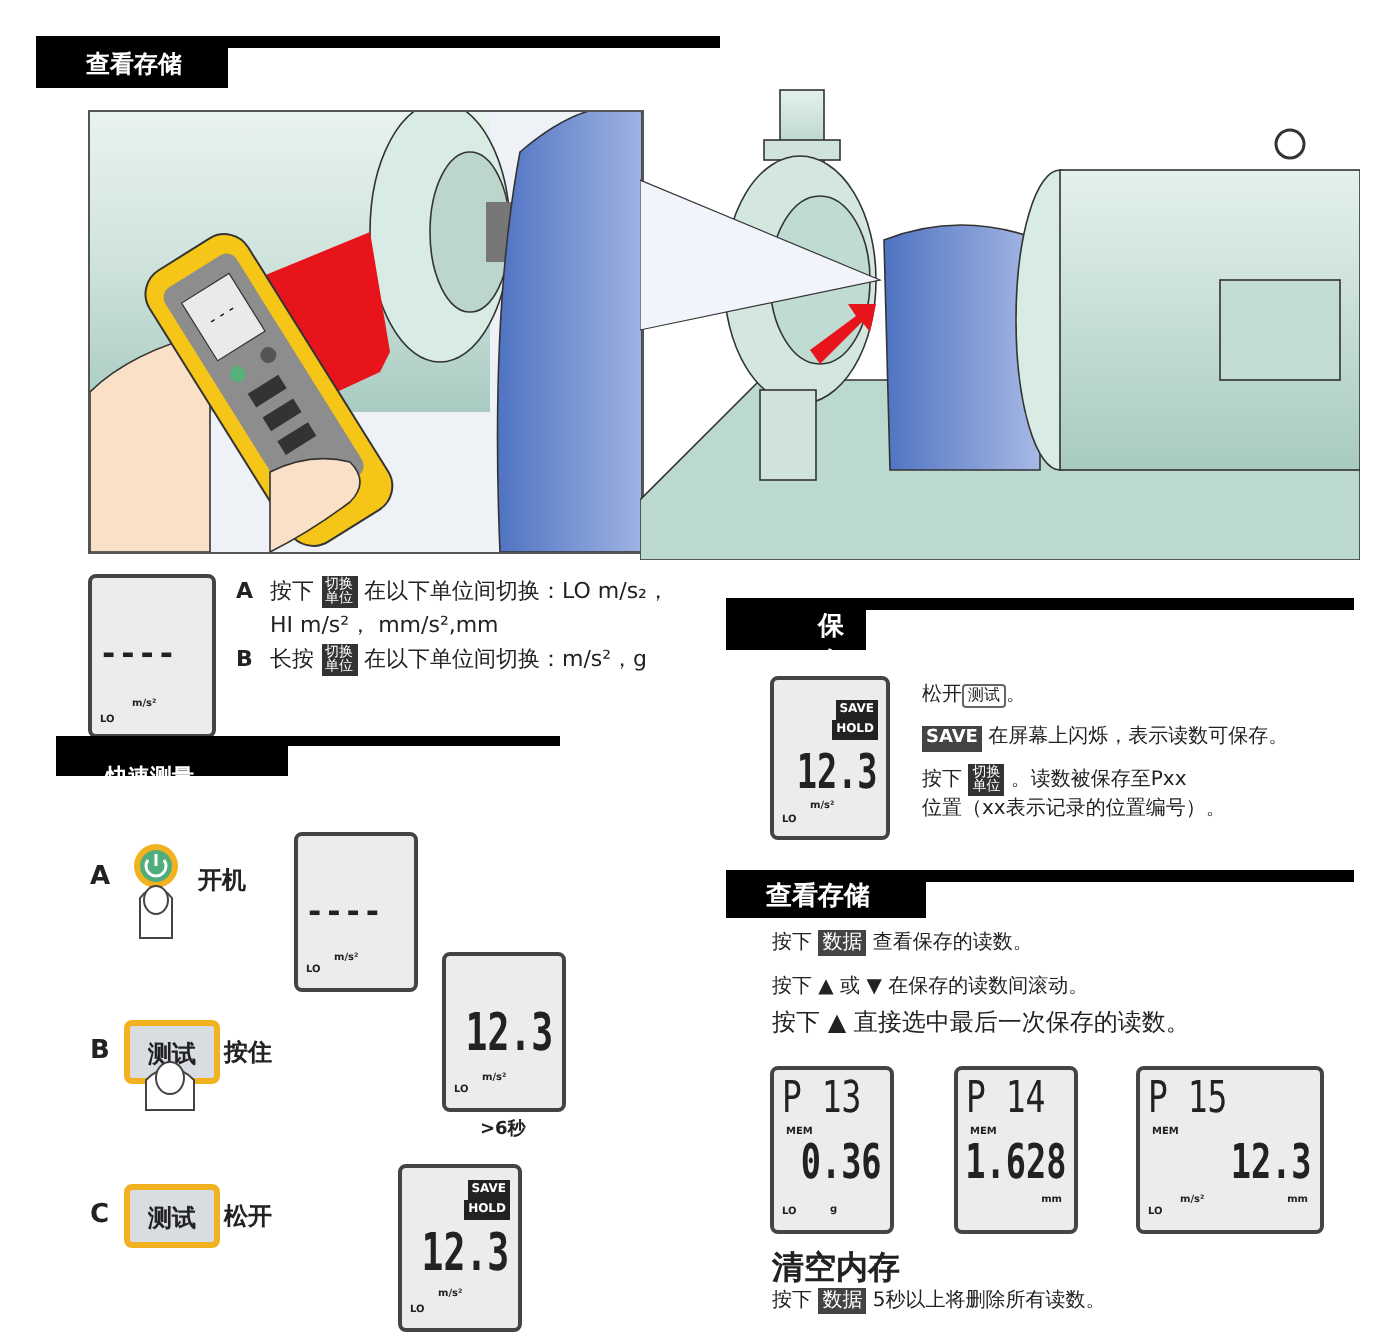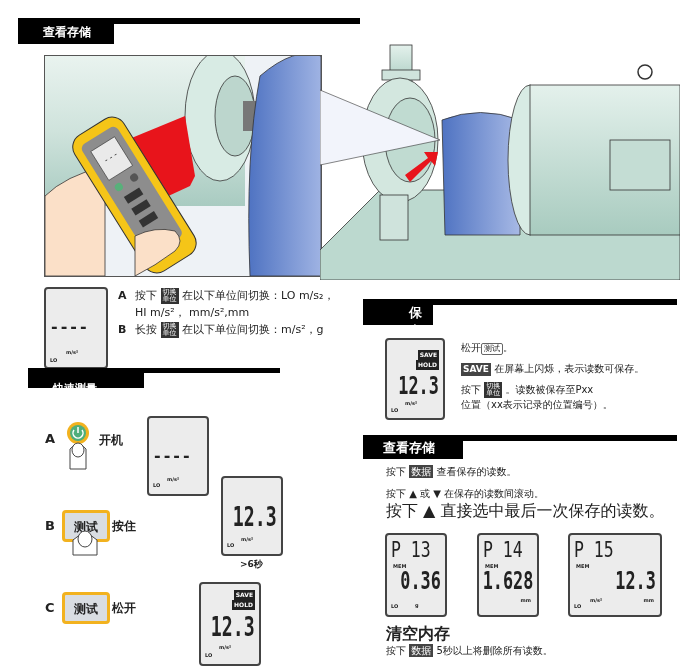--- a/index.html
+++ b/index.html
@@ -210,21 +210,21 @@
 <div class="hdr-tab" style="left:363px;top:435px;width:100px;height:24px;">
   <span style="left:20px;top:4px;font-size:13px;">查看存储</span>
 </div>
 
 <span class="txt" style="left:386px;top:464px;font-size:10px;">
   <span>按下</span>
   <span class="kdata">数据</span>
   <span>查看保存的读数。</span>
 </span>
 <span class="txt" style="left:386px;top:486px;font-size:10px;">按下 ▲ 或 ▼ 在保存的读数间滚动。</span>
-<span class="txt" style="left:386px;top:503px;font-size:16px;text-align:right;">按下 ▲ 直接选中最后一次保存的读数。</span>
+<span class="txt" style="left:386px;top:503px;font-size:12px;text-align:right;">按下 ▲ 直接选中最后一次保存的读数。</span>
 
 <div class="lcd" style="left:385px;top:533px;width:58px;height:80px;">
   <span class="pnum" style="left:4px;top:4px;">P 13</span>
   <span class="mem" style="left:6px;top:28px;">MEM</span>
   <span class="big" style="right:4px;top:34px;font-size:24px;">0.36</span>
   <span class="lo" style="left:4px;top:68px;">LO</span>
   <span class="unit" style="left:28px;top:67px;">g</span>
 </div>
 <div class="lcd" style="left:477px;top:533px;width:58px;height:80px;">
   <span class="pnum" style="left:4px;top:4px;">P 14</span>

